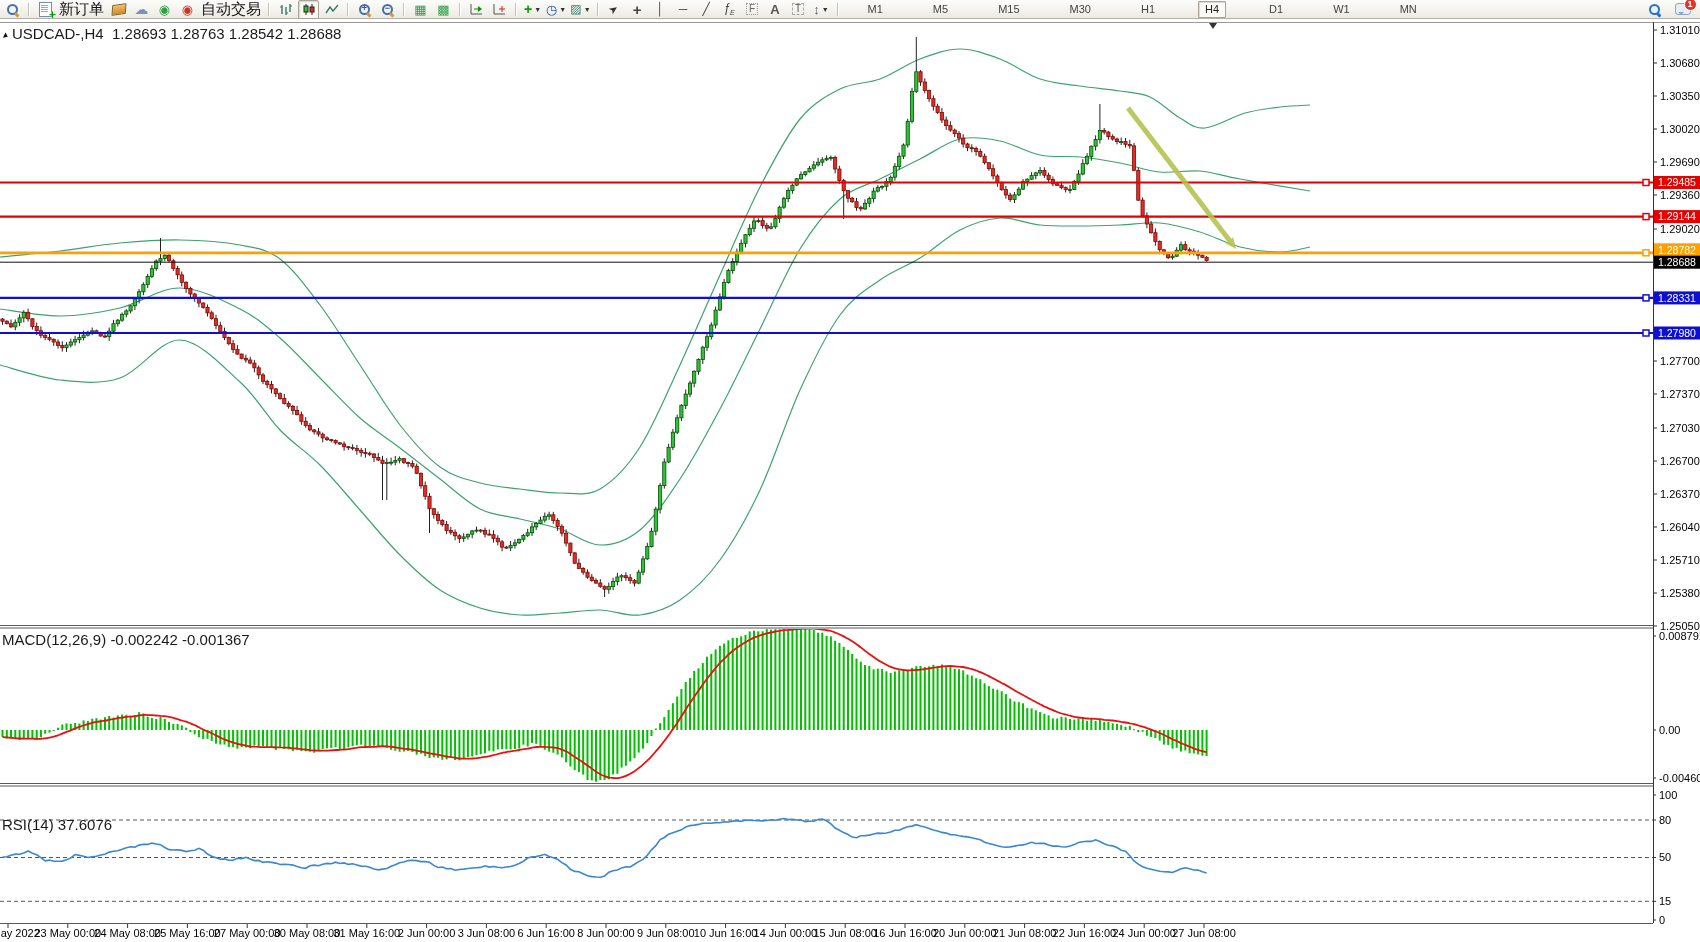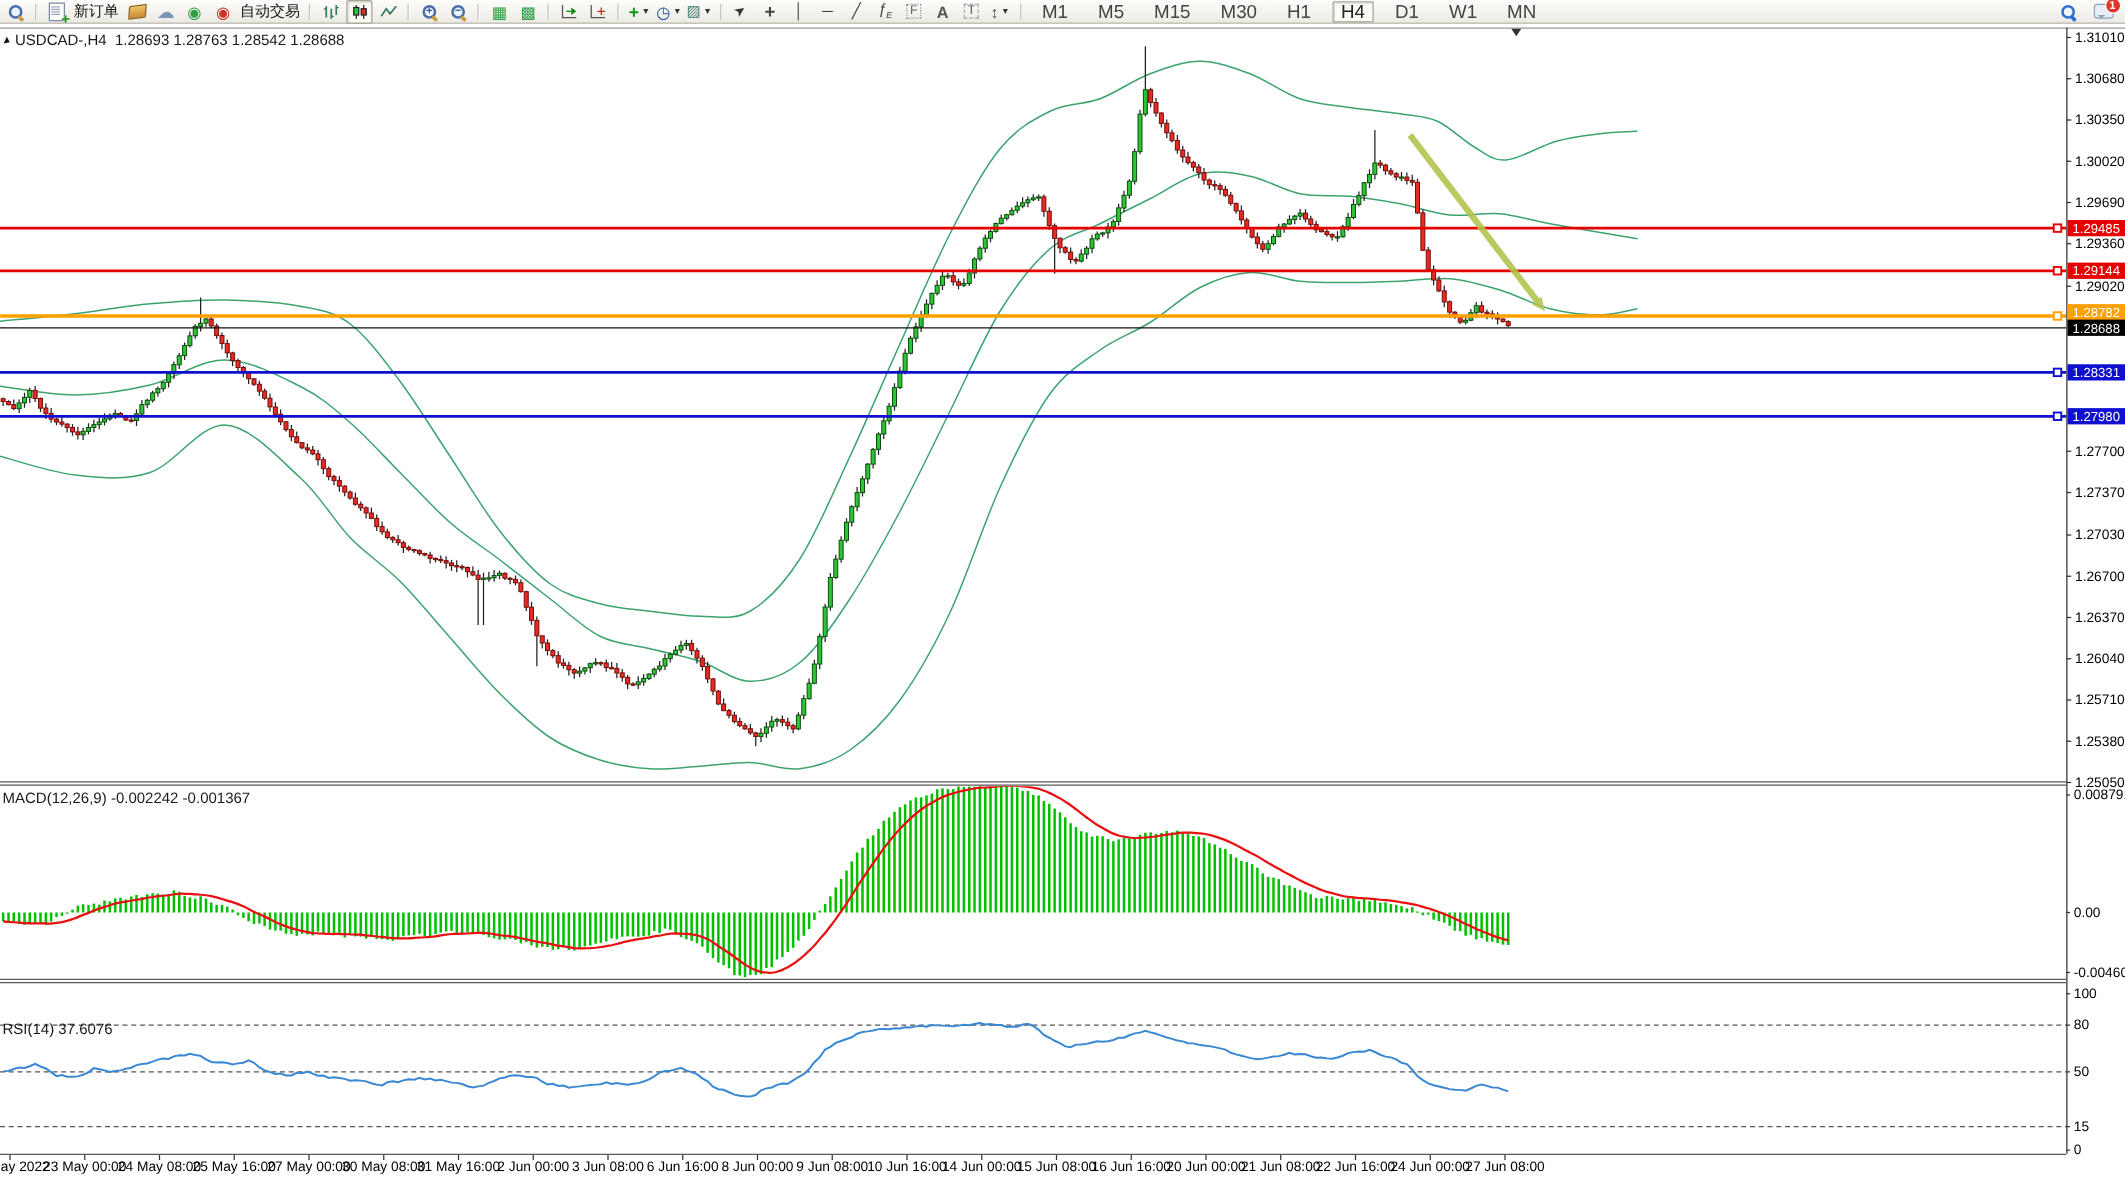--- a/index.html
+++ b/index.html
@@ -6,24 +6,24 @@
     font-family:"Liberation Sans",sans-serif;-webkit-user-select:none;user-select:none}
   
   #toolbar{position:absolute;top:0;left:0;width:1700px;height:19px;box-sizing:border-box;
     background:linear-gradient(#fdfdfb,#eceae3);border-bottom:1px solid #b5b1a6;
     display:flex;align-items:center;font-size:12px;color:#222;white-space:nowrap}
   .tb-group{display:flex;align-items:center;height:100%;padding:0 1px}
   .tb-sep{width:1px;height:13px;background:#c6c2b8;border-right:1px solid #fff;margin:0 3px;flex:none}
   .tbi{display:inline-flex;align-items:center;justify-content:center;min-width:19px;height:17px;
     margin:0 1px;border-radius:2px;border:1px solid transparent;cursor:default;position:relative}
   .tbi.active{background:#fbfaf5;border:1px solid #a7a398;box-shadow:inset 1px 1px 2px rgba(0,0,0,.16)}
-  .tb-label{margin:0 3px 0 2px;font-size:12px;color:#111}
+  .tb-label{margin:0 3px 0 2px;font-size:15px;color:#111}
   .caret{font-size:7px;color:#333;margin-left:2px}
   .glyph{font-size:12px;line-height:1}
-  .tf-btn{padding:0 6px;height:15px;line-height:15px;font-size:15px;color:#444;margin:0 5px;
+  .tf-btn{padding:0 6px;height:15px;line-height:15px;font-size:11px;color:#444;margin:0 18px;
     border:1px solid transparent;border-radius:1px}
   .tf-btn.active{background:#fcfbf6;border:1px solid #a7a398;box-shadow:inset 1px 1px 1px rgba(0,0,0,.14);color:#222}
   .tb-right{margin-left:auto;display:flex;align-items:center;padding-right:6px}
   
   .i-mag{position:relative;width:15px;height:15px;display:inline-block}
   .i-mag i{position:absolute;left:2px;top:2px;width:7px;height:7px;border:2px solid #4a6da8;border-radius:50%;background:#eef4fb}
   .i-mag b{position:absolute;left:11px;top:10px;width:5px;height:3px;background:#c89b3c;transform:rotate(45deg);transform-origin:0 0;border-radius:1px}
   .i-mag s{position:absolute;left:3px;top:1px;width:9px;text-align:center;font-size:9px;font-weight:bold;text-decoration:none;color:#335c96}
   
   .i-doc{width:11px;height:13px;background:#fff;border:1px solid #7a8aa0;position:relative;display:inline-block}
@@ -32,21 +32,21 @@
   
   .i-bucket{width:12px;height:9px;background:linear-gradient(#f0c268,#c98a2e);border:1px solid #8a5d1a;transform:skewX(-12deg) rotate(-8deg);display:inline-block;border-radius:1px}
   
   .i-chat{width:14px;height:10px;background:#e7edf6;border:1px solid #8fa3bd;border-radius:3px;position:relative;display:inline-block}
   .i-chat::after{content:"";position:absolute;left:2px;bottom:-4px;border:3px solid transparent;border-top-color:#8fa3bd}
   .i-chat .badge{position:absolute;top:-6px;right:-7px;background:#e43326;color:#fff;border-radius:50%;
     width:11px;height:11px;font-size:9px;line-height:11px;text-align:center;font-weight:bold;border:1px solid #fff}
   
   #chart-wrap{position:absolute;left:0;top:0;width:1652px;height:942px}
   #overlay-labels{position:absolute;left:0;top:0;width:1700px;height:942px;pointer-events:none}
-  .ov{position:absolute;font-size:12px;color:#1a1a1a}
+  .ov{position:absolute;font-size:15px;color:#1a1a1a}
   .tri{display:inline-block;width:0;height:0;border-left:4px solid #111;border-top:3px solid transparent;border-bottom:3px solid transparent;margin-right:4px;transform:rotate(25deg)}
 </style>
 </head>
 <body>
 
 <div id="chart-wrap">
     <svg width="1700" height="942" viewBox="0 0 1700 942" style="position:absolute;left:0;top:0">
       <defs>
         <clipPath id="cpMain">
           <rect x="0" y="23" width="1653" height="602"></rect>

